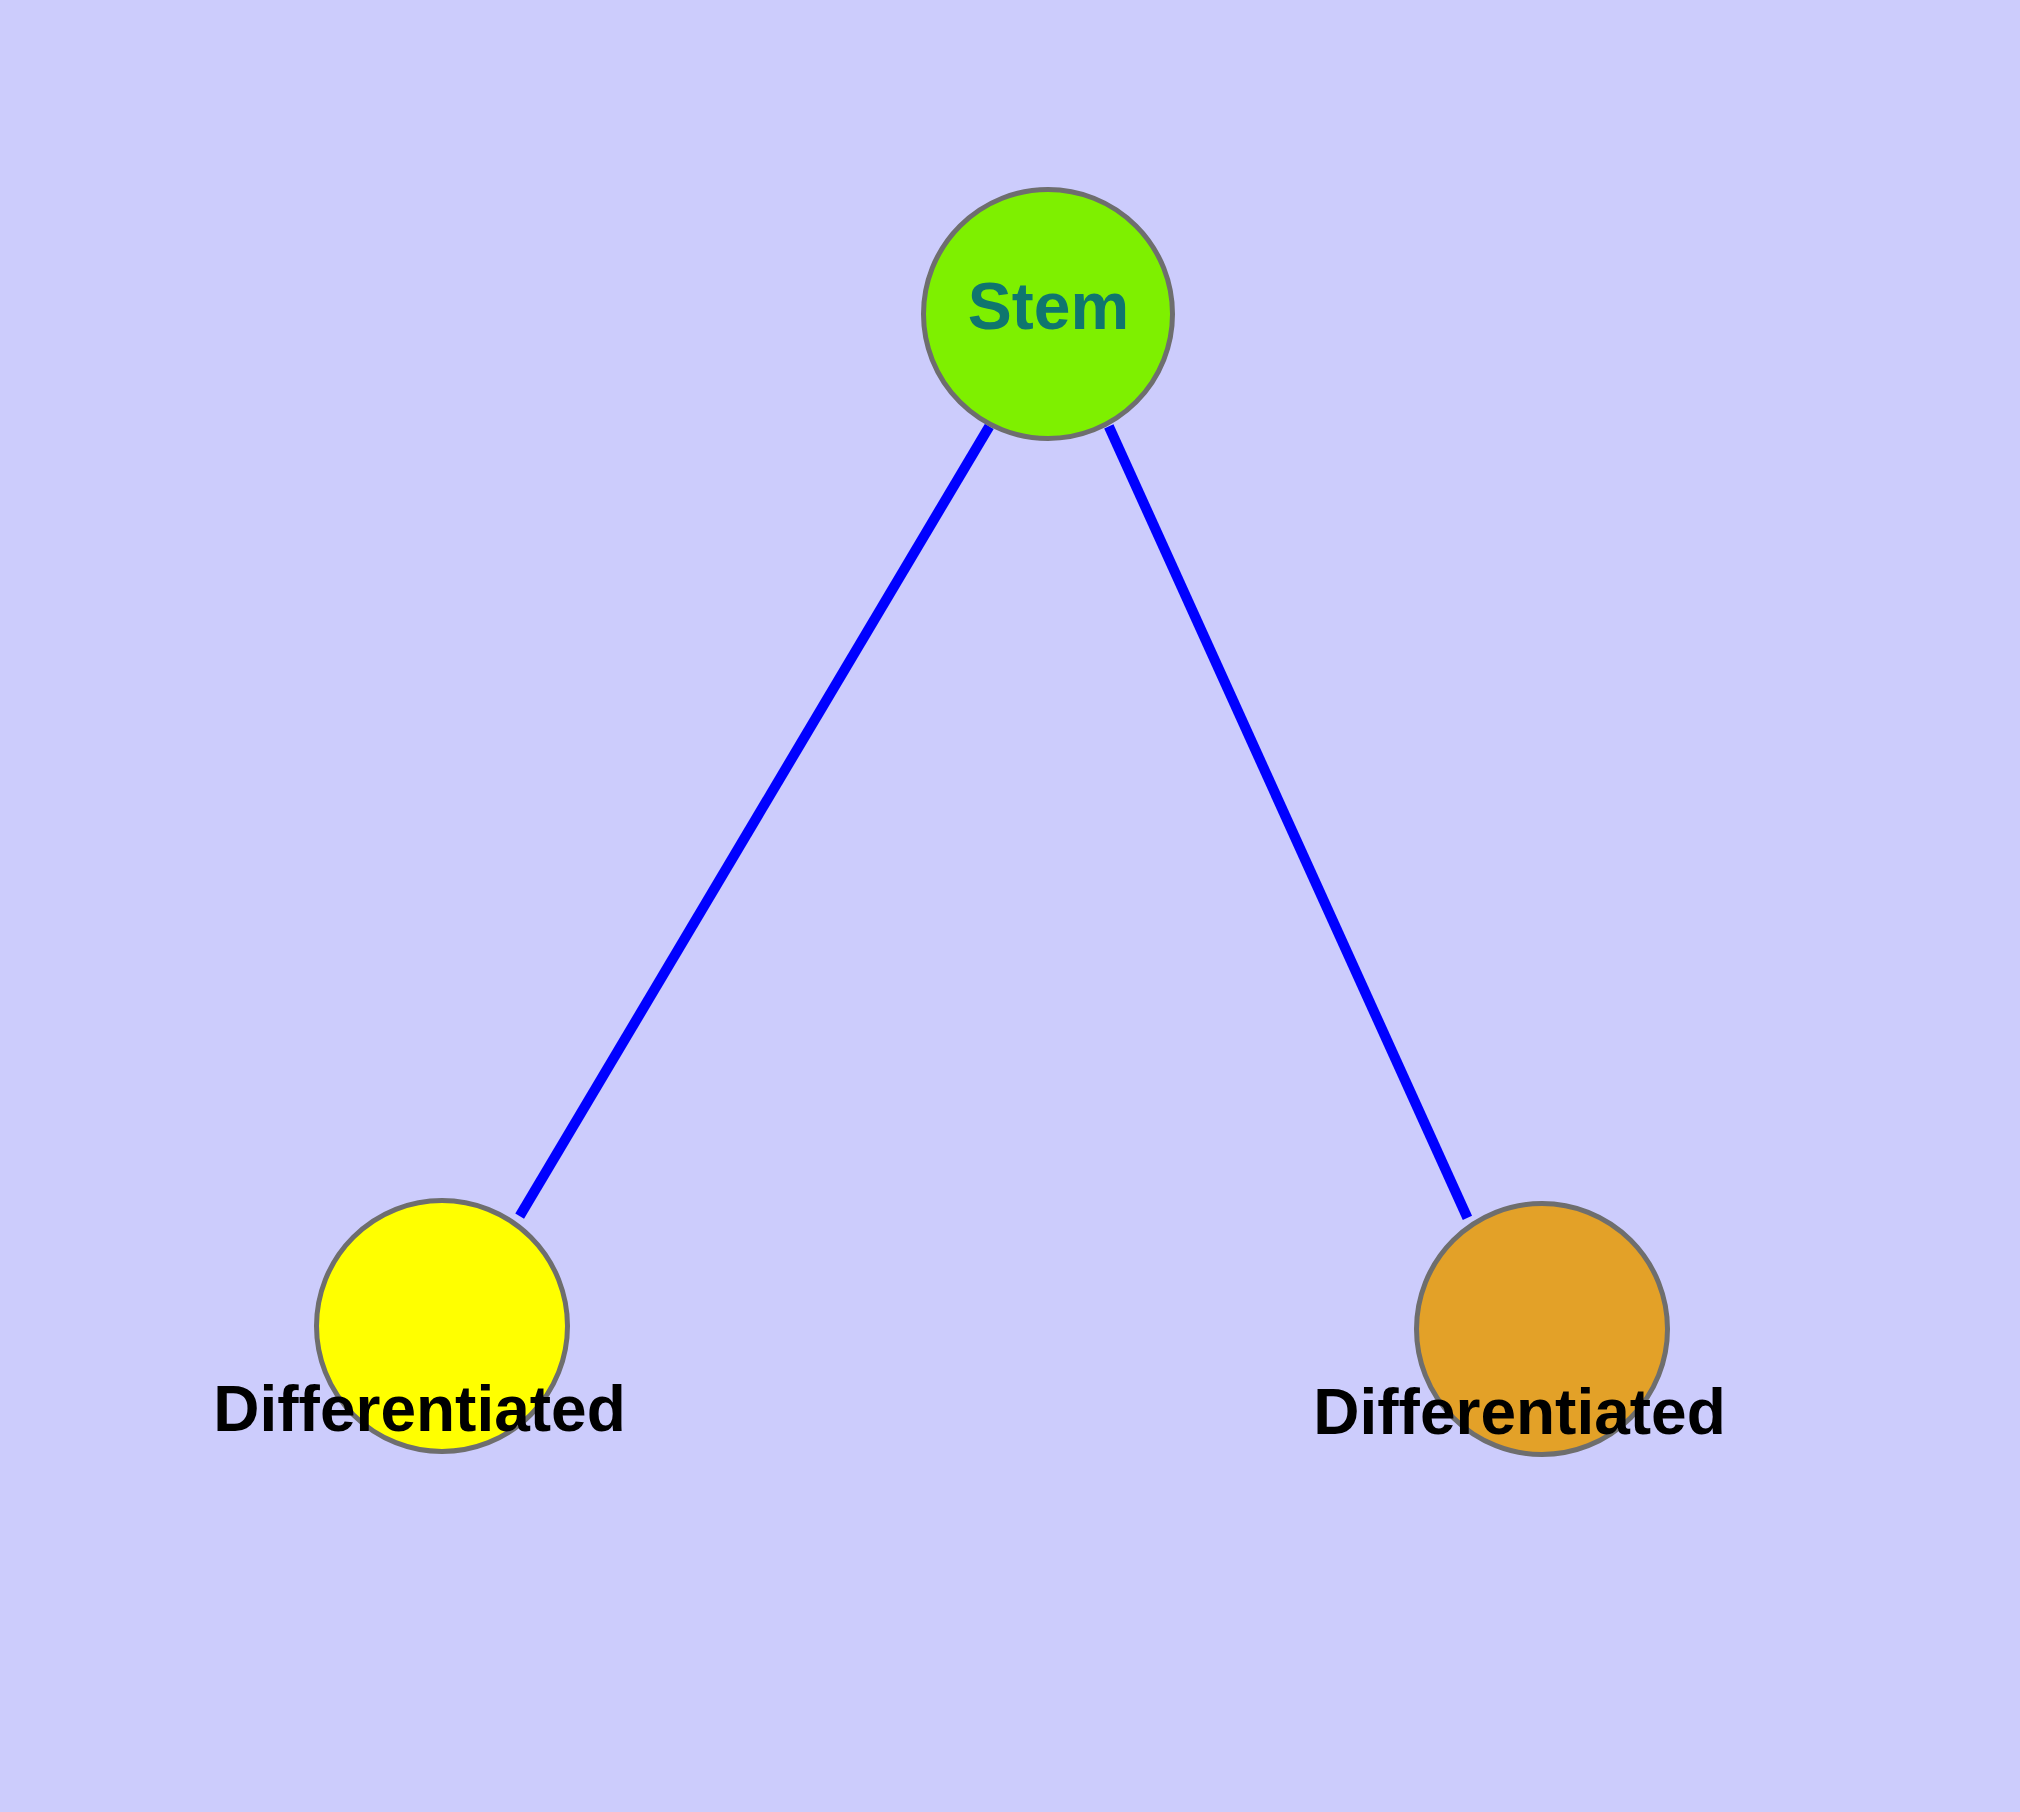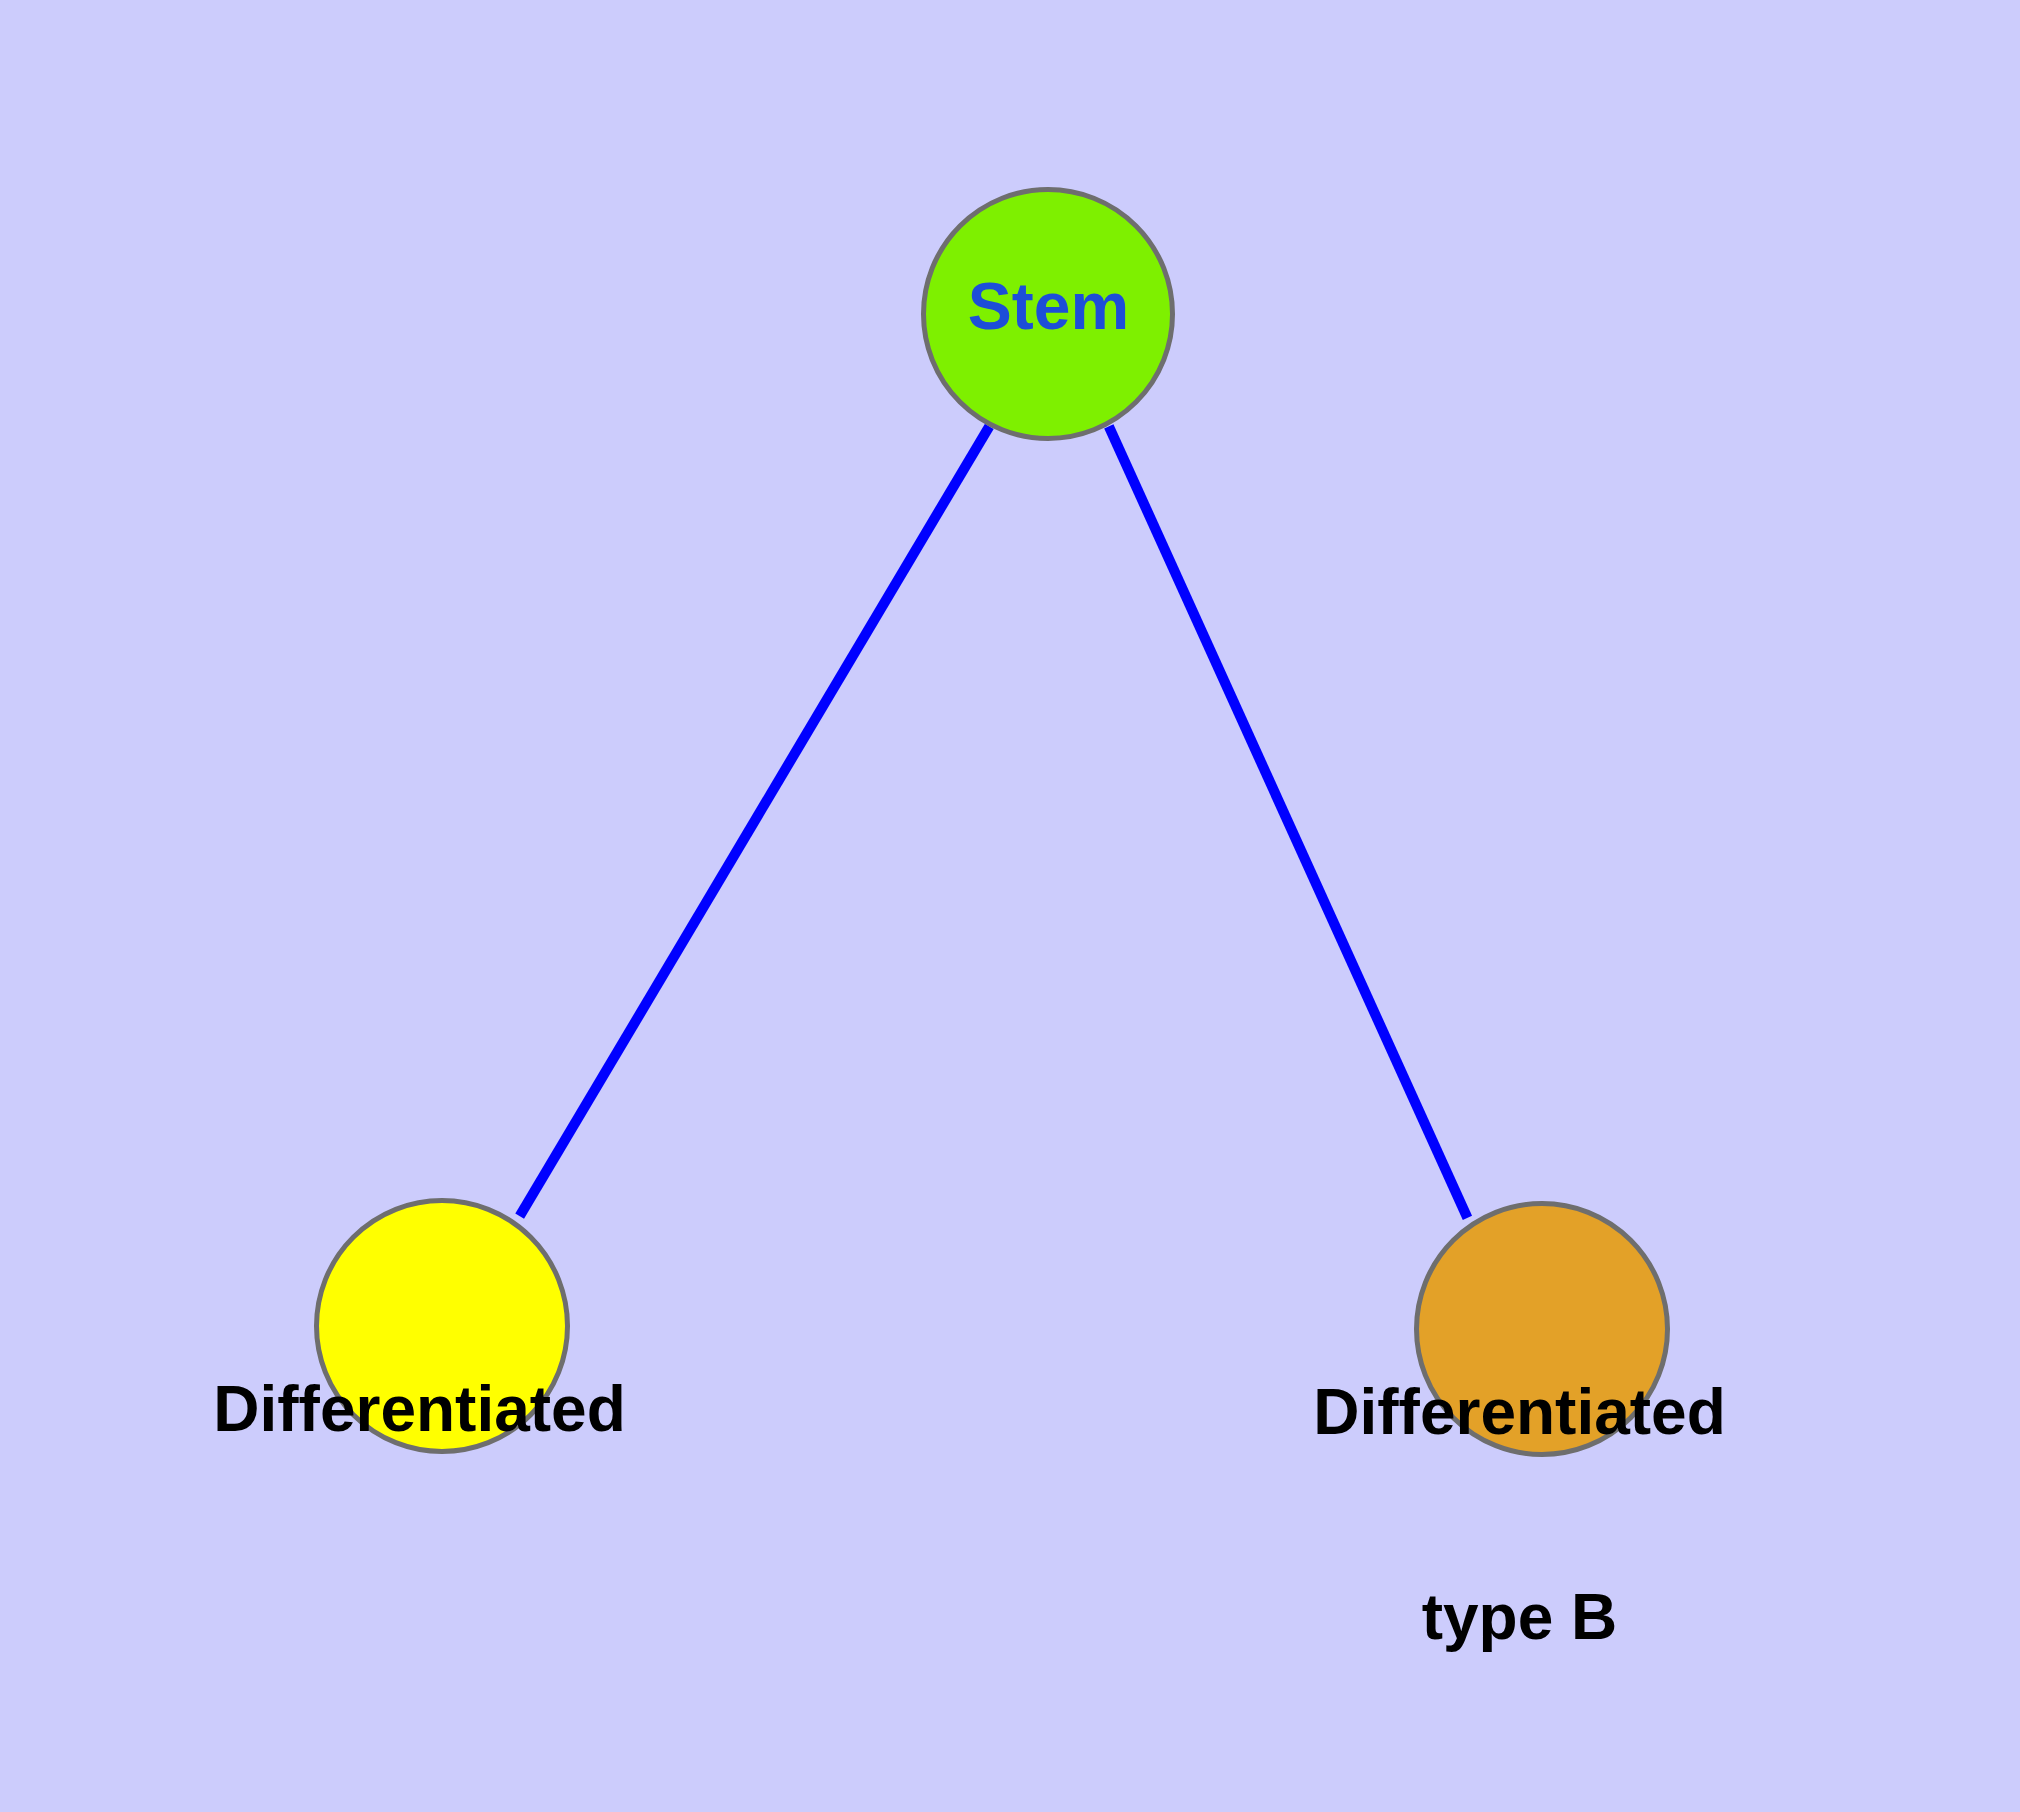--- a/index.html
+++ b/index.html
@@ -94,28 +94,27 @@
 
   <svg id="graph-canvas" viewBox="0 0 2384 2138" preserveAspectRatio="none" xmlns="http://www.w3.org/2000/svg">
     <rect x="0" y="0" width="2384" height="2138" fill="#ccccfc"></rect>
     <line x1="1167" y1="503" x2="613" y2="1435" stroke="#0000ff" stroke-width="12" stroke-linecap="butt"></line>
     <line x1="1308" y1="503" x2="1731" y2="1437" stroke="#0000ff" stroke-width="12" stroke-linecap="butt"></line>
   </svg>
 
   <div class="node-layer">
 
     <div class="node" id="node-stem" style="background: rgb(126, 240, 0); border: 5.1px solid rgb(110, 110, 110);"></div>
-    <div class="node-label" id="label-stem" style="color: #1d4ed8;">Stem</div>
+    <div class="node-label" id="label-stem" style="color: #0f766e;">Stem</div>
 
     <div class="node" id="node-diff-a" style="background: rgb(255, 255, 0); border: 5.1px solid rgb(110, 110, 110);"></div>
     <div class="node-label" id="label-diff-a" style="color: rgb(0, 0, 0);">
       <div>Differentiated</div>
     </div>
 
     <div class="node" id="node-diff-b" style="background: rgb(227, 161, 40); border: 5.1px solid rgb(110, 110, 110);"></div>
     <div class="node-label" id="label-diff-b" style="color: rgb(0, 0, 0);">
       <div>Differentiated</div>
-      <div>type B</div>
     </div>
 
   </div>
 </div>
 
 
 </body></html>

